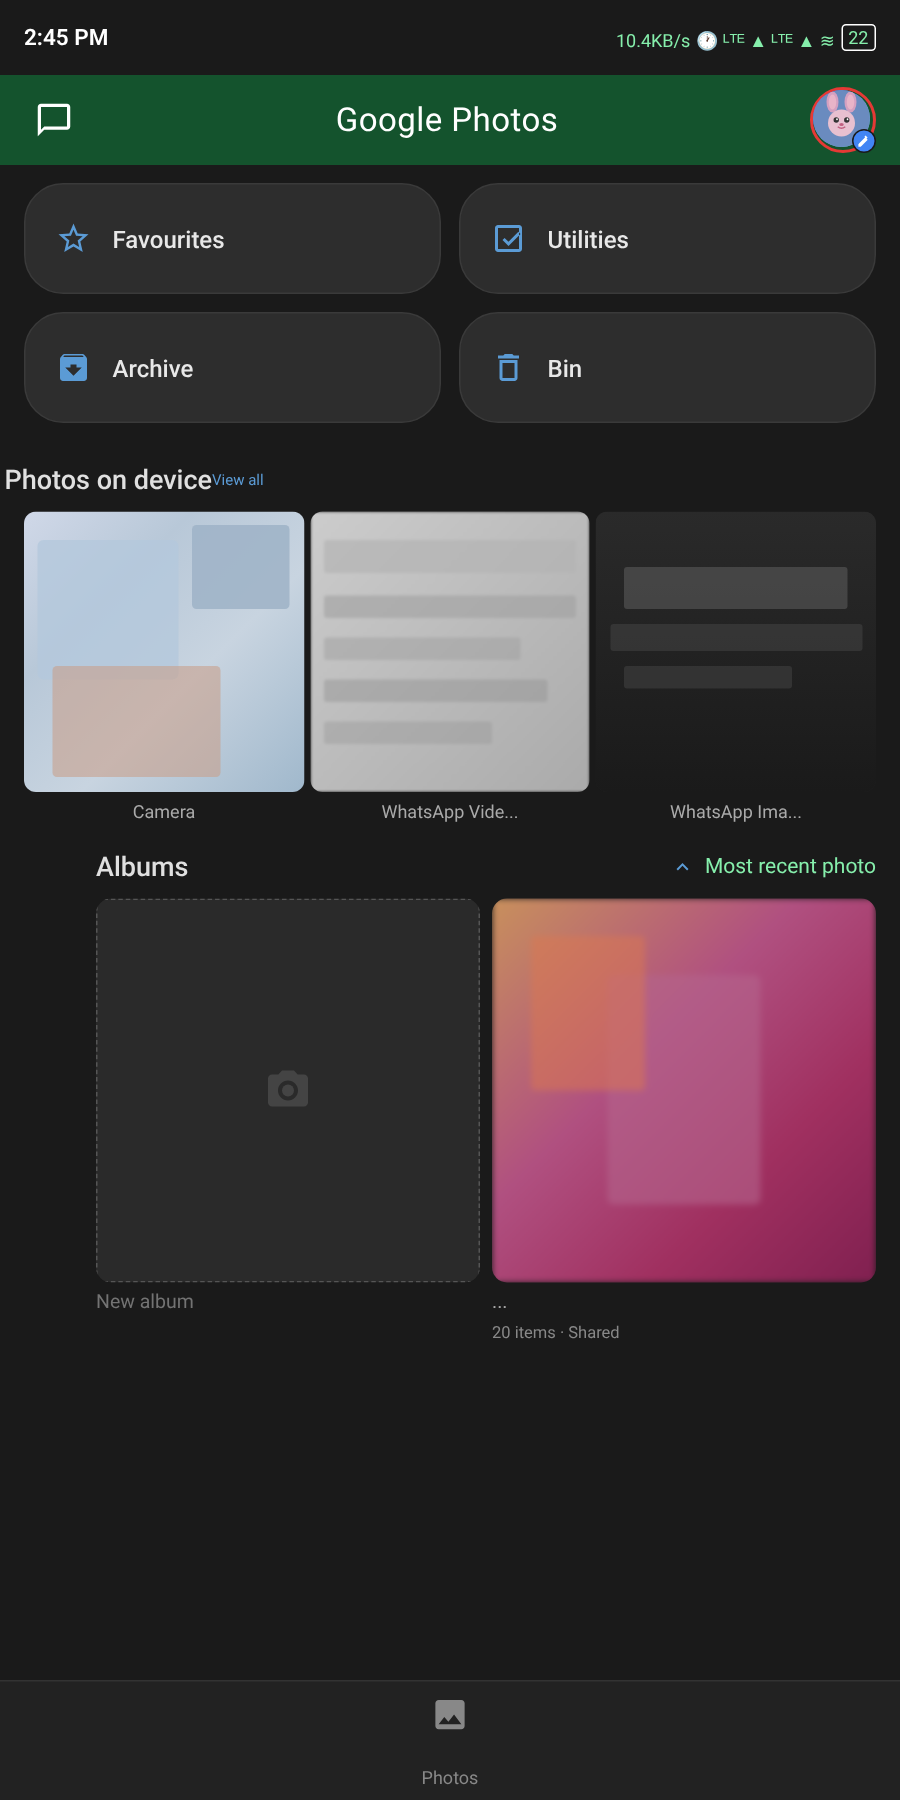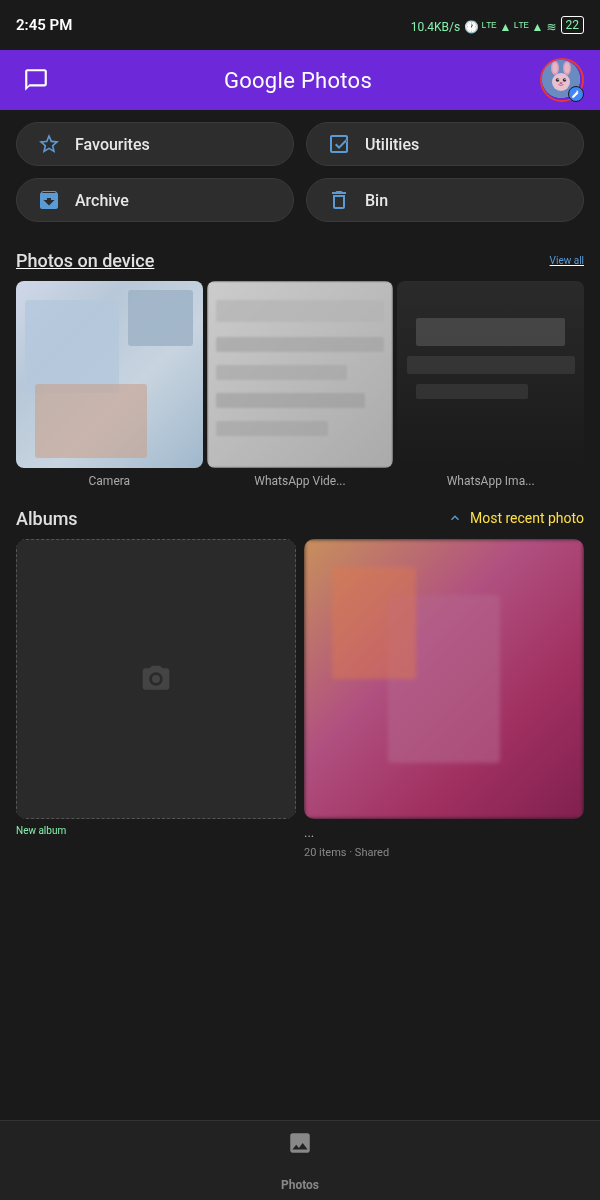--- a/index.html
+++ b/index.html
@@ -35,21 +35,21 @@
       color: #86efac;
     }
 
     
     .top-nav {
       display: flex;
       justify-content: space-between;
       align-items: center;
       padding: 8px 16px;
       height: 60px;
-      background: #6d28d9;
+      background: #14532d;
     }
     .nav-icon-btn {
       width: 40px;
       height: 40px;
       display: flex;
       align-items: center;
       justify-content: center;
       cursor: pointer;
     }
     .nav-title {
@@ -98,43 +98,41 @@
       gap: 12px;
       padding: 12px 16px;
     }
     .grid-btn {
       display: flex;
       align-items: center;
       gap: 14px;
       background: #2d2d2d;
       border: 1px solid #3a3a3a;
       border-radius: 26px;
-      padding: 9px 20px;
+      padding: 24px 20px;
       cursor: pointer;
       color: #fff;
     }
     .grid-btn-icon {
       color: #5b9bd5;
       font-size: 22px;
       display: flex;
       align-items: center;
     }
     .grid-btn-label {
       font-size: 16px;
       font-weight: 500;
       color: #e8e8e8;
     }
 
     
     .section-header {
       display: flex;
-      justify-content: space-between;
-      align-items: center;
-      padding: 16px 16px 10px;
-      text-decoration: underline;
+      align-items: center;
+      padding: 16px 3px 10px;
     }
     .section-title {
       font-size: 18px;
       font-weight: 500;
       color: #e0e0e0;
     }
     .section-link {
       font-size: 10px;
       color: #5b9bd5;
       cursor: pointer;
@@ -179,35 +177,36 @@
     }
     .thumb-whatsapp-img {
       background: linear-gradient(135deg, #2a2a2a 0%, #1a1a1a 100%);
       width: 100%;
       height: 100%;
     }
 
     
     .albums-section {
       padding: 0 16px;
+      margin-left: 48px;
     }
     .albums-header {
       display: flex;
       justify-content: space-between;
       align-items: center;
       margin-bottom: 10px;
     }
     .albums-title {
       font-size: 18px;
       font-weight: 500;
       color: #e0e0e0;
     }
     .albums-link {
       font-size: 14px;
-      color: #fde047;
+      color: #86efac;
       cursor: pointer;
       display: flex;
       align-items: center;
       gap: 4px;
     }
     .albums-grid {
       display: grid;
       grid-template-columns: 1fr 1fr;
       gap: 8px;
     }
@@ -217,22 +216,22 @@
       gap: 6px;
       cursor: pointer;
     }
     .album-thumb {
       width: 100%;
       aspect-ratio: 1;
       border-radius: 10px;
       overflow: hidden;
     }
     .album-label {
-      font-size: 10px;
-      color: #86efac;
+      font-size: 13px;
+      color: #737373;
     }
     .album-sublabel {
       font-size: 11px;
       color: #888;
     }
 
     .thumb-new-album {
       background: #2a2a2a;
       border: 1px dashed #555;
       width: 100%;
@@ -262,21 +261,20 @@
       border-top: 1px solid #333;
     }
     .nav-item {
       display: flex;
       flex-direction: column;
       align-items: center;
       gap: 16px;
       cursor: pointer;
       flex: 1;
       padding: 8px 0;
-      font-weight: bold;
     }
     .nav-item-icon {
       font-size: 24px;
     }
     .nav-item-label {
       font-size: 12px;
     }
     .nav-item.active .nav-item-icon,
     .nav-item.active .nav-item-label {
       color: #5b9bd5;

